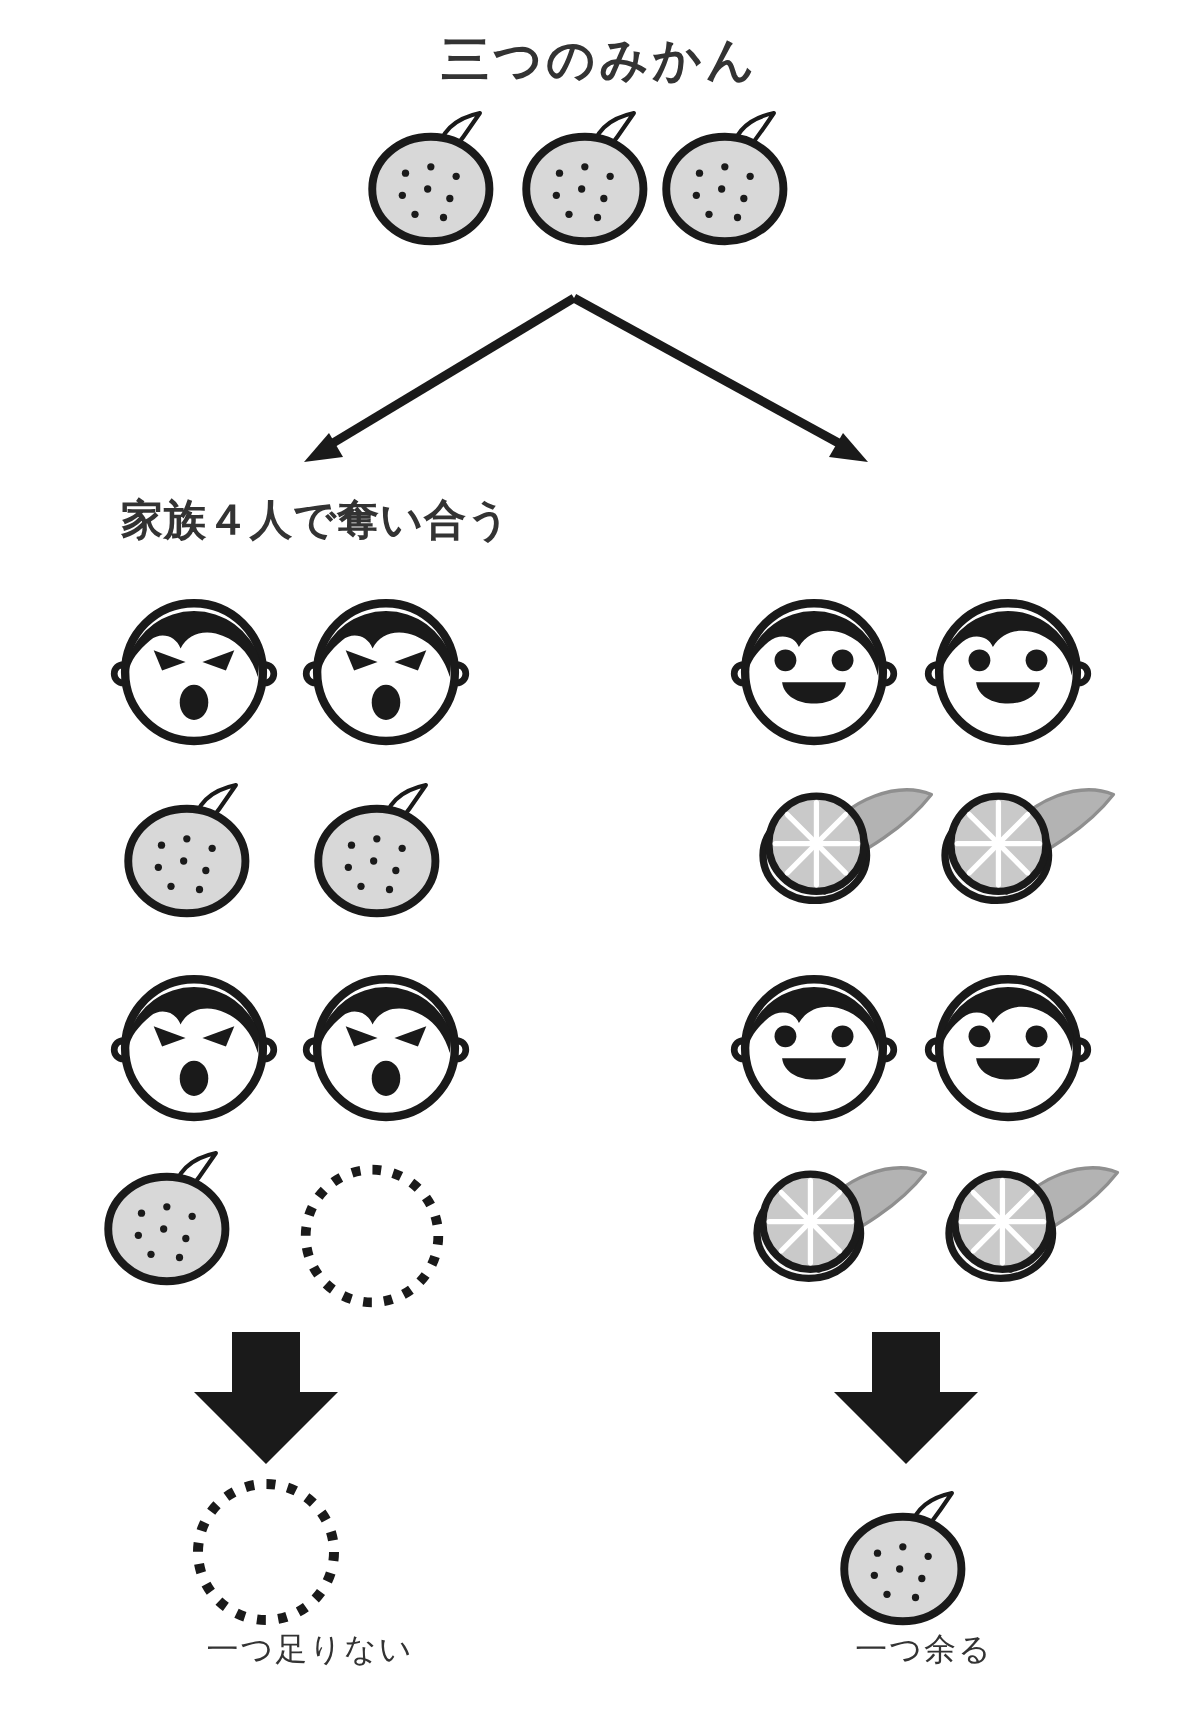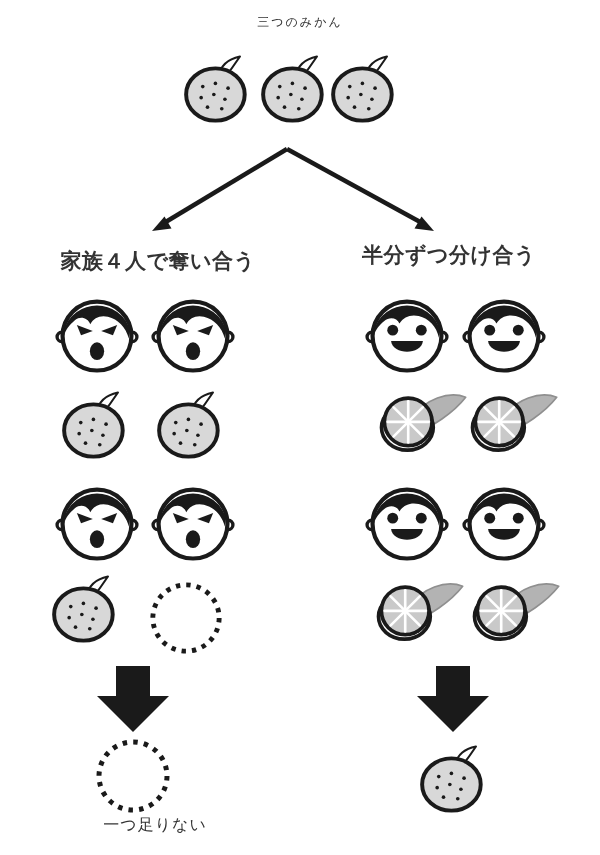--- a/index.html
+++ b/index.html
@@ -11,21 +11,21 @@
     --text:#333333;
   }
   html,body{margin:0;padding:0;background:var(--background);}
   #canvas{
     position:relative;width:600px;height:855px;background:var(--background);
     font-family:"Liberation Sans","DejaVu Sans",sans-serif;color:var(--text);
     overflow:hidden;
   }
   .pic{position:absolute;display:block;}
   .txt{position:absolute;text-align:center;color:var(--text);white-space:nowrap;}
-  .title{font-size:12px;letter-spacing:2px;font-weight:400;}
+  .title{font-size:24px;letter-spacing:2px;font-weight:700;}
   .branch-label{font-size:21px;line-height:25px;letter-spacing:0.5px;font-weight:700;}
   .result-label{font-size:16px;letter-spacing:1px;font-weight:400;}
   
   .o-body{fill:var(--orange-fill);stroke:var(--outline);stroke-width:5;}
   .o-leaf{fill:#ffffff;stroke:var(--outline);stroke-width:2.6;stroke-linejoin:round;}
   .dot{fill:var(--outline);}
   .ink{fill:var(--outline);}
   .skin{fill:#ffffff;stroke:var(--outline);stroke-width:5;}
   .ear{fill:#ffffff;stroke:var(--outline);stroke-width:4;}
   .h-rim{fill:#fafafa;stroke:var(--outline);stroke-width:4.5;}
@@ -121,21 +121,20 @@
 
   <svg class="pic" style="left:140px;top:146px;width:306px;height:92px" viewBox="0 0 306 92">
     <line class="a-line" x1="147" y1="3" x2="24" y2="77"></line>
     <polygon class="ink" points="12,85 24.5,70.5 31.5,82.5"></polygon>
     <line class="a-line" x1="147" y1="3" x2="282" y2="77"></line>
     <polygon class="ink" points="294,85 274.5,82.5 281.5,70.5"></polygon>
   </svg>
 
   <div class="txt branch-label" style="left:28px;top:248px;width:260px;">家族４人で奪い合う</div>
   <div class="txt branch-label" style="left:334px;top:242px;width:230px;">
-    <div>半分ずつ分け合う</div>
   </div>
 
   <svg class="pic" style="left:55px;top:289px;width:84px;height:84px">
       <use href="#sym-angry-face"></use>
     </svg>
   <svg class="pic" style="left:151px;top:289px;width:84px;height:84px">
       <use href="#sym-angry-face"></use>
     </svg>
 
   <svg class="pic" style="left:57px;top:383px;width:76px;height:76px">
@@ -194,14 +193,15 @@
   <svg class="pic" style="left:470px;top:578px;width:92px;height:69px">
       <use href="#sym-half-orange"></use>
     </svg>
 
   <svg class="pic" style="left:417px;top:666px;width:72px;height:66px">
       <use href="#sym-down-arrow"></use>
     </svg>
   <svg class="pic" style="left:415px;top:737px;width:76px;height:76px">
       <use href="#sym-orange"></use>
     </svg>
+  <div class="txt result-label" style="left:352px;top:815px;width:220px;">一つ余る</div>
 
 </div>
 
 </body></html>

